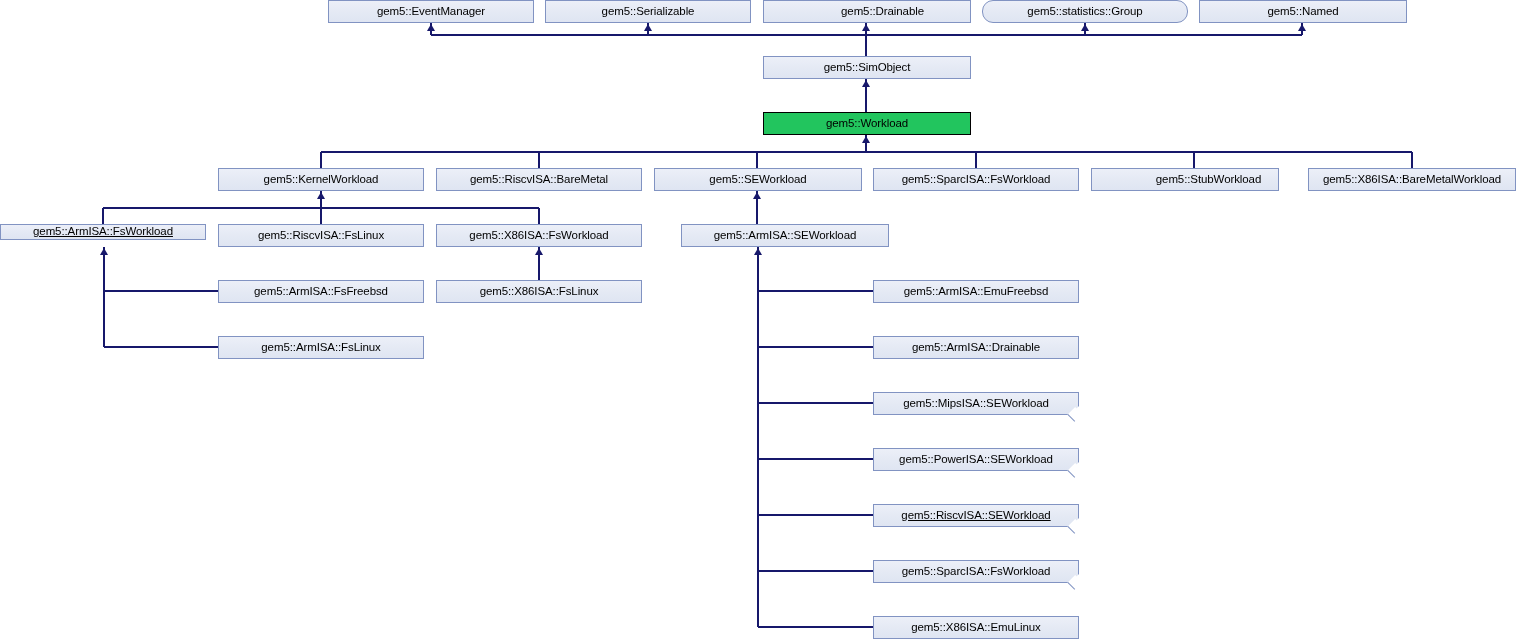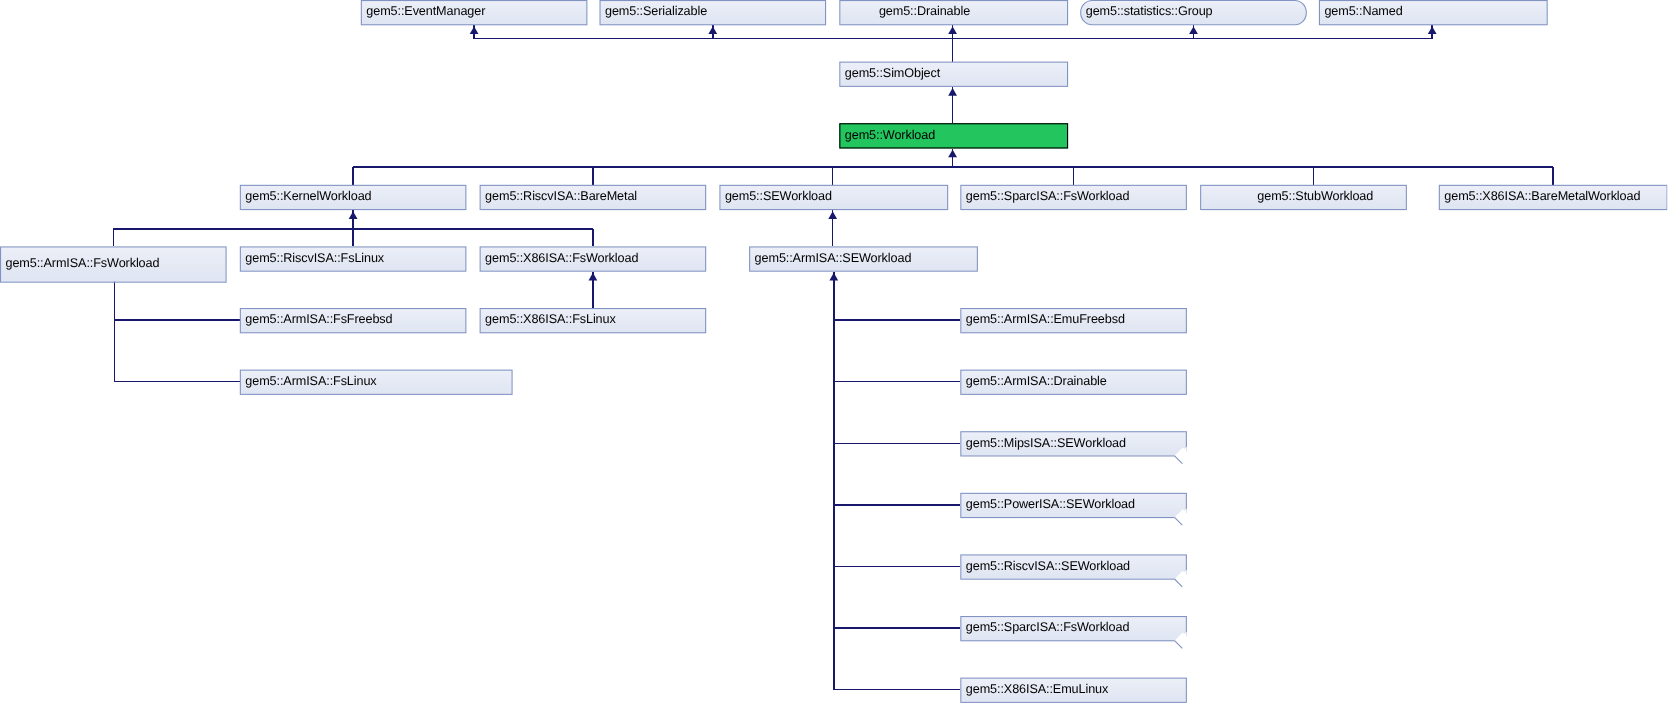--- a/index.html
+++ b/index.html
@@ -27,20 +27,21 @@
   .node {
     position: absolute;
     box-sizing: border-box;
     background: linear-gradient(to bottom, #eceff8 0%, #e4e9f4 55%, #dfe5f2 100%);
     border: 1px solid #8193c2;
     color: #000000;
     font-size: 11.5px;
     line-height: 1;
     display: flex;
     align-items: center;
+    justify-content: center;
     white-space: nowrap;
     letter-spacing: -0.1px;
     z-index: 3;
   }
   .node.current {
     background: #22c55e;
     border: 1px solid #000000;
   }
   
   .node.folded::after {
@@ -162,54 +163,54 @@
       </div>
       <div class="node" style="left: 873px; top: 168px; width: 206px; height: 23px;">
         <span class="nlabel">gem5::SparcISA::FsWorkload</span>
       </div>
       <div class="node" style="left: 1091px; top: 168px; width: 188px; height: 23px; padding-left: 47px;">
         <span class="nlabel">gem5::StubWorkload</span>
       </div>
       <div class="node" style="left: 1308px; top: 168px; width: 208px; height: 23px;">
         <span class="nlabel">gem5::X86ISA::BareMetalWorkload</span>
       </div>
-      <div class="node" style="left: 0px; top: 224px; width: 206px; height: 33px;">
+      <div class="node" style="left: 0px; top: 224px; width: 206px; height: 16px; text-decoration: underline;">
         <span class="nlabel">gem5::ArmISA::FsWorkload</span>
       </div>
       <div class="node" style="left: 218px; top: 224px; width: 206px; height: 23px;">
         <span class="nlabel">gem5::RiscvISA::FsLinux</span>
       </div>
       <div class="node" style="left: 436px; top: 224px; width: 206px; height: 23px;">
         <span class="nlabel">gem5::X86ISA::FsWorkload</span>
       </div>
       <div class="node" style="left: 654px; top: 224px; width: 208px; height: 23px; margin-left: 27px;">
         <span class="nlabel">gem5::ArmISA::SEWorkload</span>
       </div>
       <div class="node" style="left: 218px; top: 280px; width: 206px; height: 23px;">
         <span class="nlabel">gem5::ArmISA::FsFreebsd</span>
       </div>
       <div class="node" style="left: 436px; top: 280px; width: 206px; height: 23px;">
         <span class="nlabel">gem5::X86ISA::FsLinux</span>
       </div>
-      <div class="node" style="left: 218px; top: 336px; width: 248px; height: 23px;">
+      <div class="node" style="left: 218px; top: 336px; width: 206px; height: 23px;">
         <span class="nlabel">gem5::ArmISA::FsLinux</span>
       </div>
       <div class="node" style="left: 873px; top: 280px; width: 206px; height: 23px;">
         <span class="nlabel">gem5::ArmISA::EmuFreebsd</span>
       </div>
       <div class="node" style="left: 873px; top: 336px; width: 206px; height: 23px;">
         <span class="nlabel">gem5::ArmISA::Drainable</span>
       </div>
       <div class="node folded" style="left: 873px; top: 392px; width: 206px; height: 23px;">
         <span class="nlabel">gem5::MipsISA::SEWorkload</span>
       </div>
       <div class="node folded" style="left: 873px; top: 448px; width: 206px; height: 23px;">
         <span class="nlabel">gem5::PowerISA::SEWorkload</span>
       </div>
-      <div class="node folded" style="left: 873px; top: 504px; width: 206px; height: 23px;">
+      <div class="node folded" style="left: 873px; top: 504px; width: 206px; height: 23px; text-decoration: underline;">
         <span class="nlabel">gem5::RiscvISA::SEWorkload</span>
       </div>
       <div class="node folded" style="left: 873px; top: 560px; width: 206px; height: 23px;">
         <span class="nlabel">gem5::SparcISA::FsWorkload</span>
       </div>
       <div class="node" style="left: 873px; top: 616px; width: 206px; height: 23px;">
         <span class="nlabel">gem5::X86ISA::EmuLinux</span>
       </div>
     </div>
 </div>

